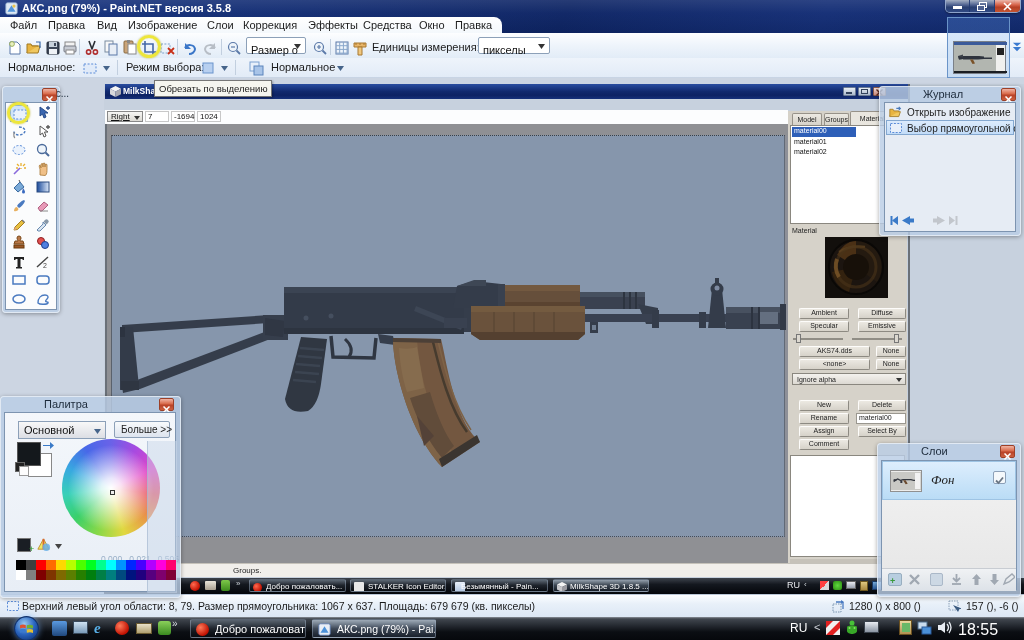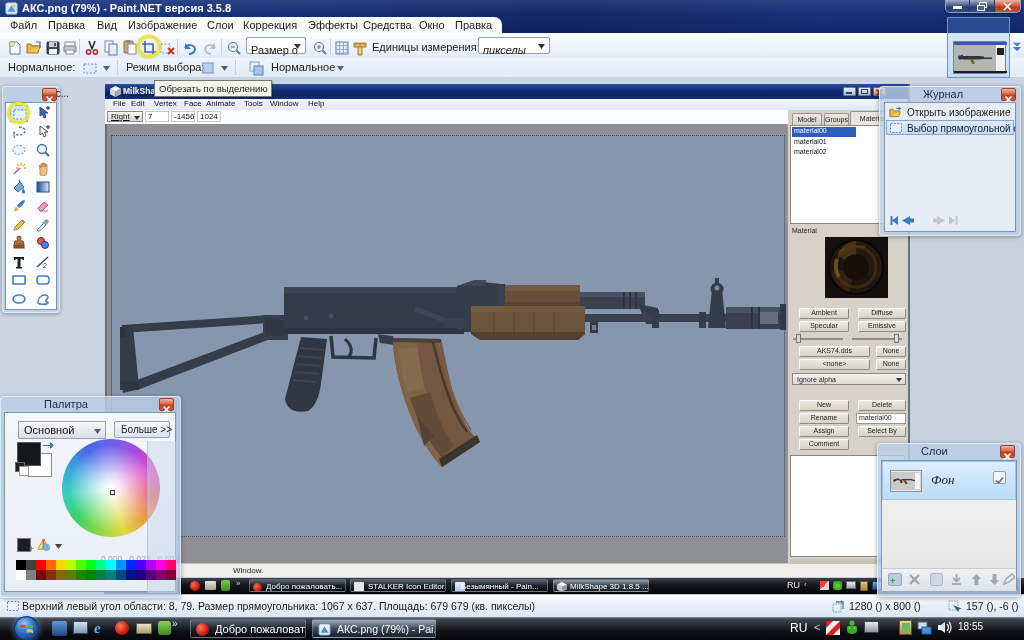--- a/index.html
+++ b/index.html
@@ -88,39 +88,29 @@
           </span>
         <span style="position:absolute;right:37px;top:3px;width:13px;height:9px;background:linear-gradient(180deg,#e8edf4,#aab8cc);border:1px solid #6a7a94;border-radius:1px;">
             <span style="position:absolute;left:2px;top:1px;width:7px;height:5px;border:1px solid #33425c;"></span>
           </span>
         <span style="position:absolute;right:22px;top:3px;width:13px;height:9px;background:linear-gradient(180deg,#f0dcd8,#cc8878);border:1px solid #8a5a4a;border-radius:1px;">
             <svg width="7" height="7" viewBox="0 0 7 7" style="position:absolute;left:2px;top:1px;">
               <path d="M0.5 0.5 6.5 6.5 M6.5 0.5 0.5 6.5" stroke="#5a2a20" stroke-width="1.4"></path>
             </svg>
           </span>
         </div>
-      <div class="abs" id="msmenu">
-        <span style="left:8px">File</span>
-          <span style="left:26px">Edit</span>
-          <span style="left:49px">Vertex</span>
-        <span style="left:79px">Face</span>
-          <span style="left:101px">Animate</span>
-          <span style="left:139px">Tools</span>
-        <span style="left:165px">Window</span>
-          <span style="left:203px">Help</span>
-      </div>
       <div class="abs" id="mstool">
         <div style="position:absolute;left:2px;top:1px;width:36px;height:11px;background:linear-gradient(180deg,#f6f6f4,#dcdad4);border:1px solid #888;font-size:8px;color:#111;">
             <span style="position:absolute;left:3px;top:0px;text-decoration:underline;">Right</span>
             <svg style="position:absolute;right:2px;top:4px;" width="6" height="4" viewBox="0 0 6 4">
               <path d="M0 0h6L3 4z" fill="#333"></path>
             </svg>
           </div>
         <div style="position:absolute;left:40px;top:1px;width:24px;height:11px;background:#fff;border:1px solid #c8c8c8;font-size:8px;color:#111;padding-left:2px;">7</div>
-        <div style="position:absolute;left:66px;top:1px;width:24px;height:11px;background:#fff;border:1px solid #c8c8c8;font-size:8px;color:#111;padding-left:2px;">-1456</div>
+        <div style="position:absolute;left:66px;top:1px;width:24px;height:11px;background:#fff;border:1px solid #c8c8c8;font-size:8px;color:#111;padding-left:2px;">-1694</div>
         <div style="position:absolute;left:92px;top:1px;width:24px;height:11px;background:#fff;border:1px solid #c8c8c8;font-size:8px;color:#111;padding-left:2px;">1024</div>
       </div>
       <div class="abs" id="msgray"></div>
       <div class="abs" id="viewport">
         <svg width="676" height="402" viewBox="0 0 676 402" style="position:absolute;left:0;top:0;">
 
           <path d="M10 189 L157 179 L157 187 L10 197 Z" fill="#262d39"></path>
           <path d="M8 191 L21 191 L27 251 L8 254 Z" fill="#232a36"></path>
           <path d="M10 250 L25 244 L163 192 L166 200 L28 253 L11 257 Z" fill="#262d39"></path>
           <path d="M8 191 l5 0 0 10 -5 0z" fill="#1b212b"></path>
@@ -240,21 +230,21 @@
         <div class="cbtn" style="left:11px;top:302px;width:50px;height:11px;">Rename</div>
         <div class="cfield" style="left:68px;top:302px;width:50px;height:11px;padding-left:2px;">material00</div>
         <div class="cbtn" style="left:11px;top:315px;width:50px;height:11px;">Assign</div>
         <div class="cbtn" style="left:70px;top:315px;width:48px;height:11px;">Select By</div>
         <div class="cbtn" style="left:11px;top:328px;width:50px;height:11px;">Comment</div>
         <div style="position:absolute;left:2px;top:344px;width:115px;height:102px;background:#fff;border:1px solid #8a877f;"></div>
         <div style="position:absolute;left:2px;top:448px;width:115px;height:6px;background:#c6c2b9;"></div>
       </div>
       <div class="abs" id="msdesk"></div>
       <div class="abs" id="msready">
-          <span style="position:absolute;left:128px;top:2px;">Window.</span>
+          <span style="position:absolute;left:128px;top:2px;">Groups.</span>
         </div>
       <div class="abs" id="mstaskbar">
         <span style="position:absolute;left:86px;top:3px;width:10px;height:10px;border-radius:50%;background:radial-gradient(circle at 35% 35%,#ff6a50,#c01000 70%);"></span>
         <span style="position:absolute;left:101px;top:3px;width:11px;height:9px;background:linear-gradient(180deg,#e8e4da,#a89f90);border-radius:1px;"></span>
         <span style="position:absolute;left:117px;top:2px;width:9px;height:11px;background:linear-gradient(180deg,#7ec84a,#3c8a1c);border-radius:2px;"></span>
         <span style="position:absolute;left:132px;top:1px;color:#cdd3da;font-size:8px;">»</span>
         <div class="mstbtn" style="left:145px;width:97px;">
           <span style="position:absolute;left:3px;top:3px;width:9px;height:9px;border-radius:50%;background:radial-gradient(circle at 35% 35%,#ff6a50,#c01000 70%);"></span>
           <span style="position:absolute;left:16px;top:2px;">Добро пожаловать...</span>
         </div>
@@ -388,21 +378,21 @@
     <svg class="ticon" style="left:334px;top:7px" viewBox="0 0 16 16">
         <rect x="2" y="2" width="12" height="12" fill="#eef4fb" stroke="#5b79a8"></rect>
         <path d="M2 5.7h12M2 9.4h12M2 13.1h12M5.7 2v12M9.4 2v12M13.1 2v12" stroke="#8aa8cc" stroke-width="1"></path>
       </svg>
     <svg class="ticon" style="left:352px;top:7px" viewBox="0 0 16 16">
         <path d="M2 3h12v4H2z" fill="#e8b568" stroke="#a87830"></path>
         <path d="M6 7h4v8H6z" fill="#f0c880" stroke="#a87830"></path>
         <path d="M4 3v2M8 3v2M12 3v2" stroke="#a87830"></path>
       </svg>
     <span class="tbtext" style="left:372px;top:8px;">Единицы измерения:</span>
-    <div class="combo" style="left:478px;top:4px;width:72px;height:17px;font-style:italic;">
+    <div class="combo" style="left:478px;top:4px;width:72px;height:17px;">
         <span style="position:absolute;left:4px;top:6px;">пикселы</span>
         <div class="arr"><svg width="7" height="5" viewBox="0 0 7 5" style="margin-top:5px">
             <path d="M0 0h7L3.5 5z" fill="#333"></path>
           </svg></div>
       </div>
     <div class="vsep" style="left:79px;top:6px;height:16px"></div>
     <div class="vsep" style="left:177px;top:6px;height:16px"></div>
     <div class="vsep" style="left:221px;top:6px;height:16px"></div>
     <div class="vsep" style="left:330px;top:6px;height:16px"></div>
   </div>
@@ -816,15 +806,15 @@
         <span style="position:absolute;left:2px;top:2px;width:8px;height:9px;background:#68b868;"></span>
       </span>
     <svg style="position:absolute;left:917px;top:3px;" width="15" height="15" viewBox="0 0 15 15">
         <rect x="1" y="2" width="9" height="7" fill="#cadcee" stroke="#4a6a8a"></rect>
         <rect x="5" y="7" width="9" height="7" fill="#4a90d8" stroke="#2a5a9a"></rect>
       </svg>
     <svg style="position:absolute;left:937px;top:3px;" width="15" height="15" viewBox="0 0 15 15">
         <path d="M1 5h3l4-3v11l-4-3H1z" fill="#e8ecf2"></path>
         <path d="M10 4q3 3.5 0 7M12 2q4 5.5 0 11" stroke="#e8ecf2" stroke-width="1.3" fill="none"></path>
       </svg>
-    <span style="position:absolute;left:958px;top:4px;color:#fff;font-size:10px;">18:55</span>
+    <span style="position:absolute;left:958px;top:4px;color:#fff;font-size:16px;">18:55</span>
   </div>
 </div>
 
 </body></html>

